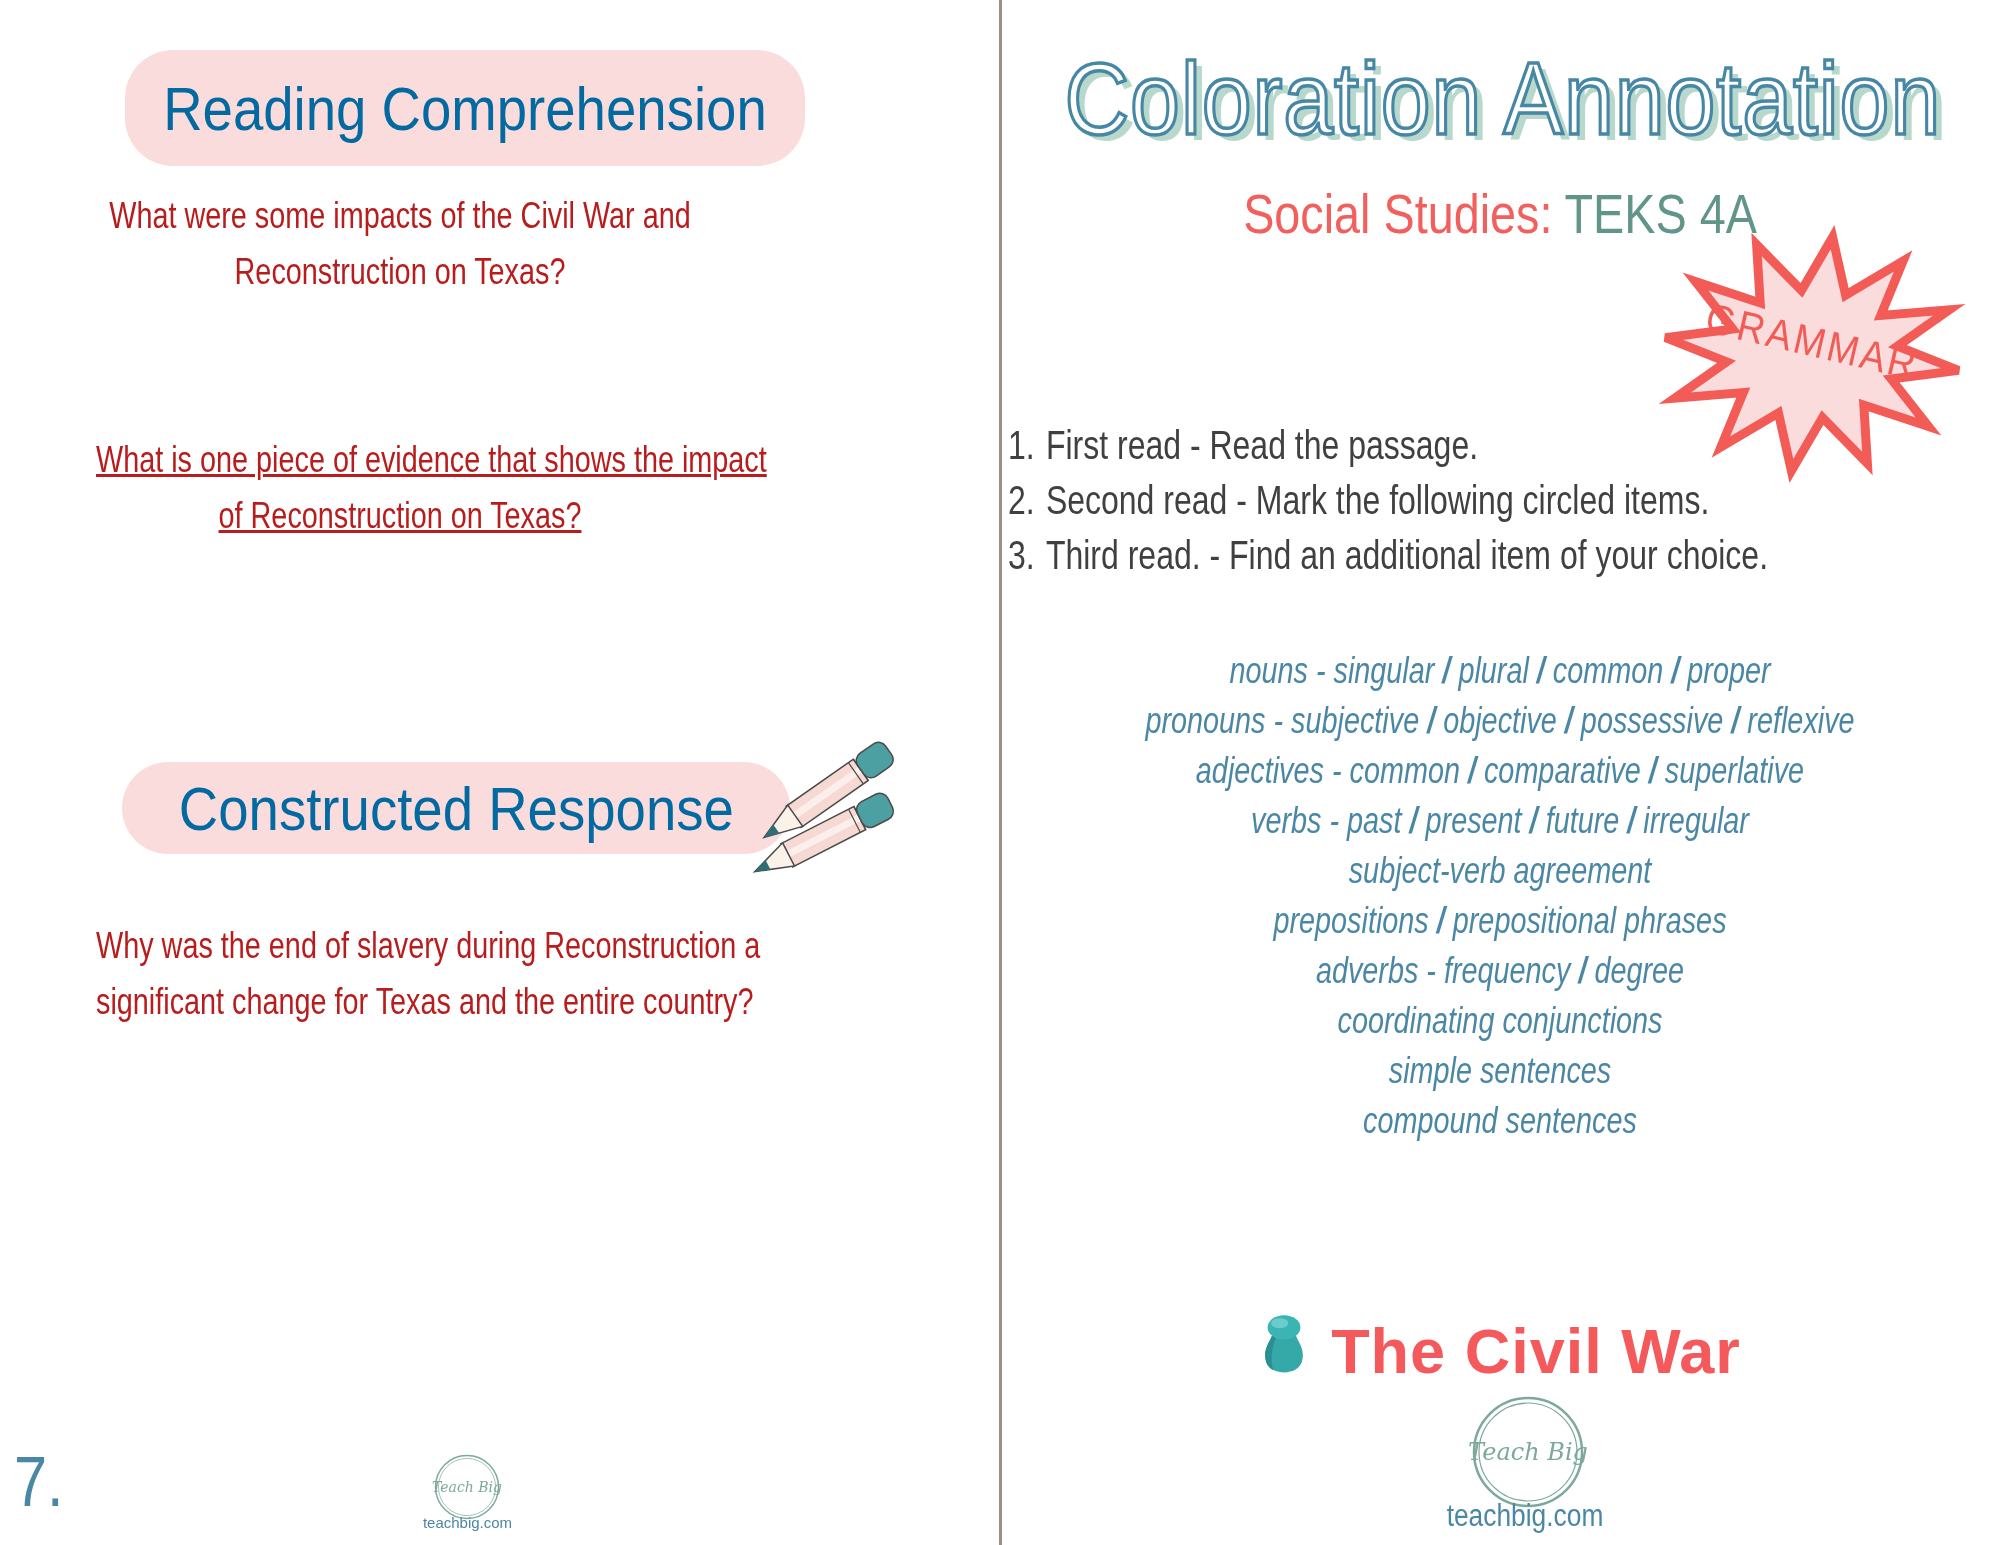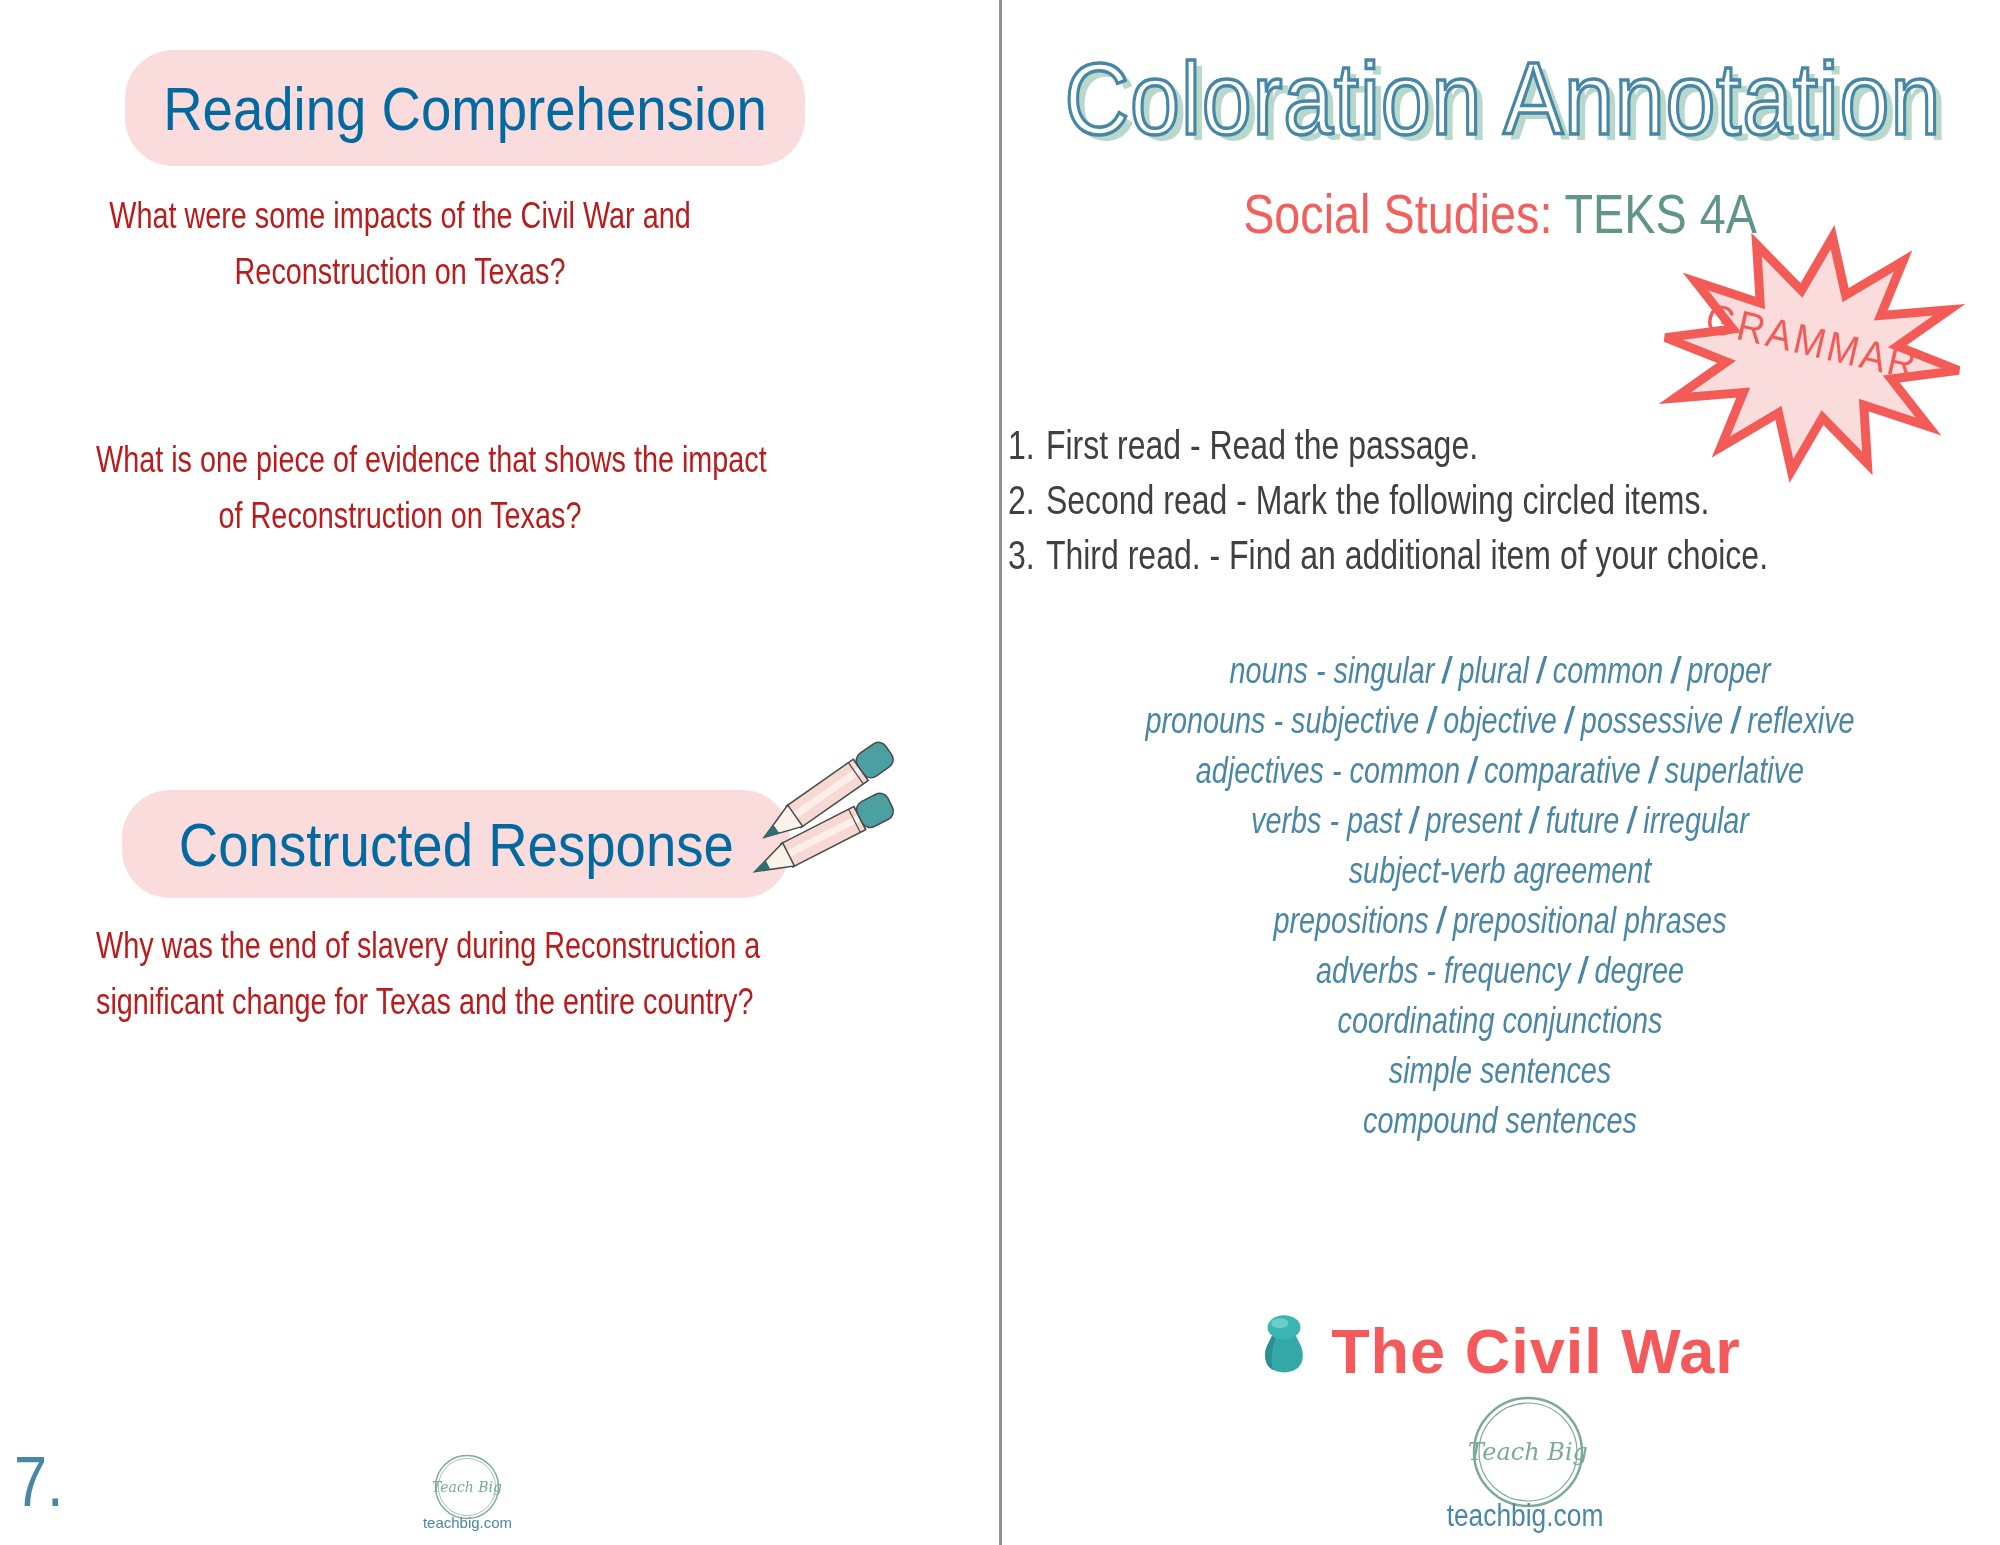--- a/index.html
+++ b/index.html
@@ -11,26 +11,26 @@
   .abs{position:absolute;}
   
   .divider{left:999px;top:0;width:3px;height:1545px;background:#97908a;}
   
   .pink-box{
     background:#fbdcdc;border-radius:48px;display:flex;align-items:center;justify-content:center;
     color:#0369a1;
   }
   .pink-box .hx{display:inline-block;transform:scaleX(.88);white-space:nowrap;font-size:62px;}
   .rc-box{left:125px;top:50px;width:680px;height:116px;}
-  .cr-box{left:122px;top:790px;width:668px;height:108px;}
+  .cr-box{left:122px;top:762px;width:668px;height:92px;}
   
   .q{color:#b91c1c;text-align:center;}
   .q .ln{white-space:nowrap;transform:scaleX(.8);transform-origin:center;font-size:36px;line-height:56px;}
   .q1{left:20px;top:188px;width:760px;}
-  .q2{left:20px;top:432px;width:760px;}
+  .q2{left:20px;top:432px;width:760px;text-decoration:underline;}
   .q3{left:20px;top:918px;width:760px;}
   
   .page-num{left:14px;top:1442px;font-size:70px;color:#4a87a5;transform:scaleX(.85);transform-origin:left top;}
   .logo-small{left:432px;top:1452px;width:70px;text-align:center;color:#7ca99b;}
   .logo-small-url{left:380px;top:1514px;width:175px;text-align:center;font-size:15px;color:#4a87a5;}
   
   .r-title{
     left:1005px;top:36px;width:990px;text-align:center;white-space:nowrap;
     font-size:102px;line-height:126px;color:#ffffff;
     -webkit-text-stroke:3.5px #4787a6;

